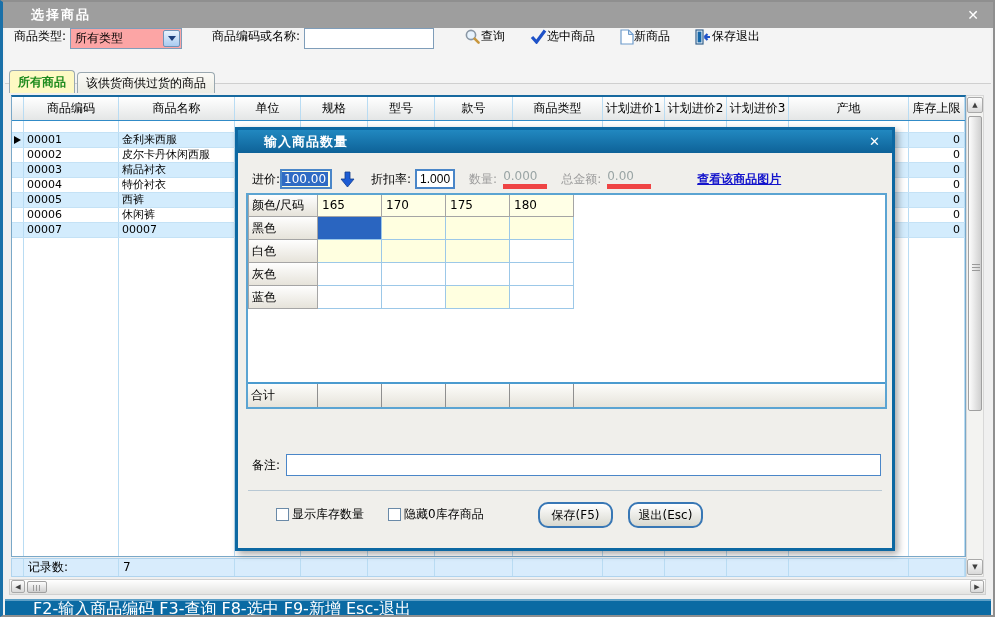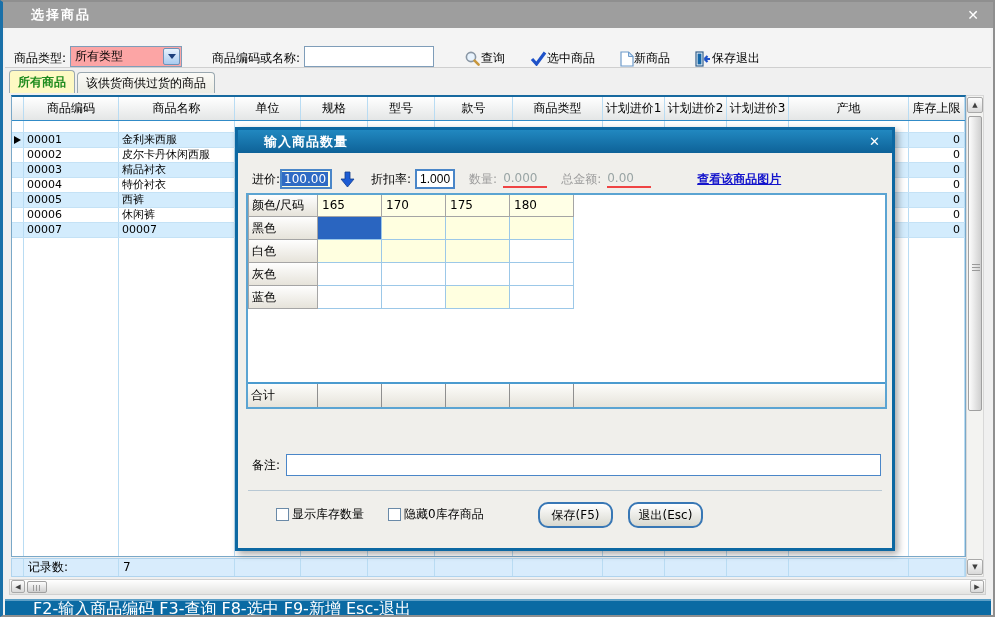--- a/index.html
+++ b/index.html
@@ -9,22 +9,22 @@
   .window { position:relative; width:995px; height:617px; background:#f0f0f0;
             border:2px solid #8f8f8f; border-left:3px solid #1a70a8; overflow:hidden; }
 
   
   .titlebar { position:absolute; left:0; top:0; right:0; height:26px; background:#9e9e9e;
               display:flex; align-items:center; }
   .titlebar .t { margin-left:28px; color:#fff; font-weight:bold; font-size:13px; letter-spacing:2px; }
   .titlebar .x { margin-left:auto; margin-right:14px; color:#fff; font-size:14px; cursor:default; }
 
   
-  .toolbar { position:absolute; left:2px; right:2px; top:26px; height:40px; background:#f4f4f4;
-             border-bottom:1px solid #cfcfcf; display:flex; align-items:flex-end; }
+  .toolbar { position:absolute; left:2px; right:2px; top:26px; height:56px; background:#f4f4f4;
+             border-bottom:1px solid #cfcfcf; display:flex; align-items:flex-start; }
   .tb-label { margin-left:9px; }
   .combo { margin-left:4px; width:112px; height:21px; background:#fca5a5; border:1px solid #7f9db9;
            display:flex; align-items:center; }
   .combo .cv { flex:1; padding-left:4px; }
   .combo .ca { width:17px; height:17px; margin-right:1px; background:linear-gradient(#e8f2fd,#a9cbf0);
                border:1px solid #6f93b8; border-radius:2px; display:flex; align-items:center; justify-content:center; }
   .combo .ca span { width:0; height:0; border-left:4px solid transparent; border-right:4px solid transparent; border-top:5px solid #1c3f7c; }
   .tb-input { margin-left:4px; width:130px; height:21px; background:#fff; border:1px solid #7f9db9; font-size:12px; padding:0 3px; }
   .tb-btn { display:flex; align-items:center; margin-left:28px; cursor:default; }
   .tb-btn svg { display:block; }
@@ -81,21 +81,21 @@
   .dlg-title .t { margin-left:26px; color:#fff; font-weight:bold; font-size:13px; letter-spacing:1px; }
   .dlg-title .x { margin-left:auto; margin-right:12px; color:#fff; font-size:13px; font-weight:bold; }
   .fields { position:absolute; left:14px; top:37px; right:10px; height:24px; display:flex; align-items:center; }
   .f-input { height:20px; border:2px solid #4a86c8; background:#fff; font-size:12px; }
   .price-box { width:52px; margin-left:0; background:#ffffe1; display:flex; align-items:center; }
   .price-box .selval { background:#2f6bc4; color:#fff; padding:0 2px; font-size:12px; }
   .darrow { margin-left:8px; }
   .lbl2 { margin-left:16px; }
   .disc { width:40px; margin-left:4px; padding-left:3px; }
   .gray { color:#9d9d9d; }
-  .uval { display:inline-block; width:44px; margin-left:6px; color:#9aa5a5; border-bottom:2px solid #ef4444; padding-bottom:1px; }
+  .uval { display:inline-block; width:44px; margin-left:6px; color:#9aa5a5; border-bottom:5px solid #ef4444; padding-bottom:1px; }
   .glbl { margin-left:14px; }
   .piclink { margin-left:46px; color:#1414cc; font-weight:bold; text-decoration:underline; }
 
   .dlg-panel { position:absolute; left:8px; top:63px; width:641px; height:216px; background:#fff; border:2px solid #5ba4d2; }
   .matrix { position:absolute; left:0; top:0; }
   .mrow { display:flex; }
   .mcorner,.mrowhead { width:70px; background:linear-gradient(#fefefe,#e6e3da); border:1px solid #a5a5a5; border-top:none;
                        font-size:12px; padding-left:3px; display:flex; align-items:center; }
   .mcorner { border-top:none; height:22px; }
   .msize { width:64px; height:22px; background:#ffffe6; border-right:1px solid #a5a5a5; border-bottom:1px solid #a5a5a5;

